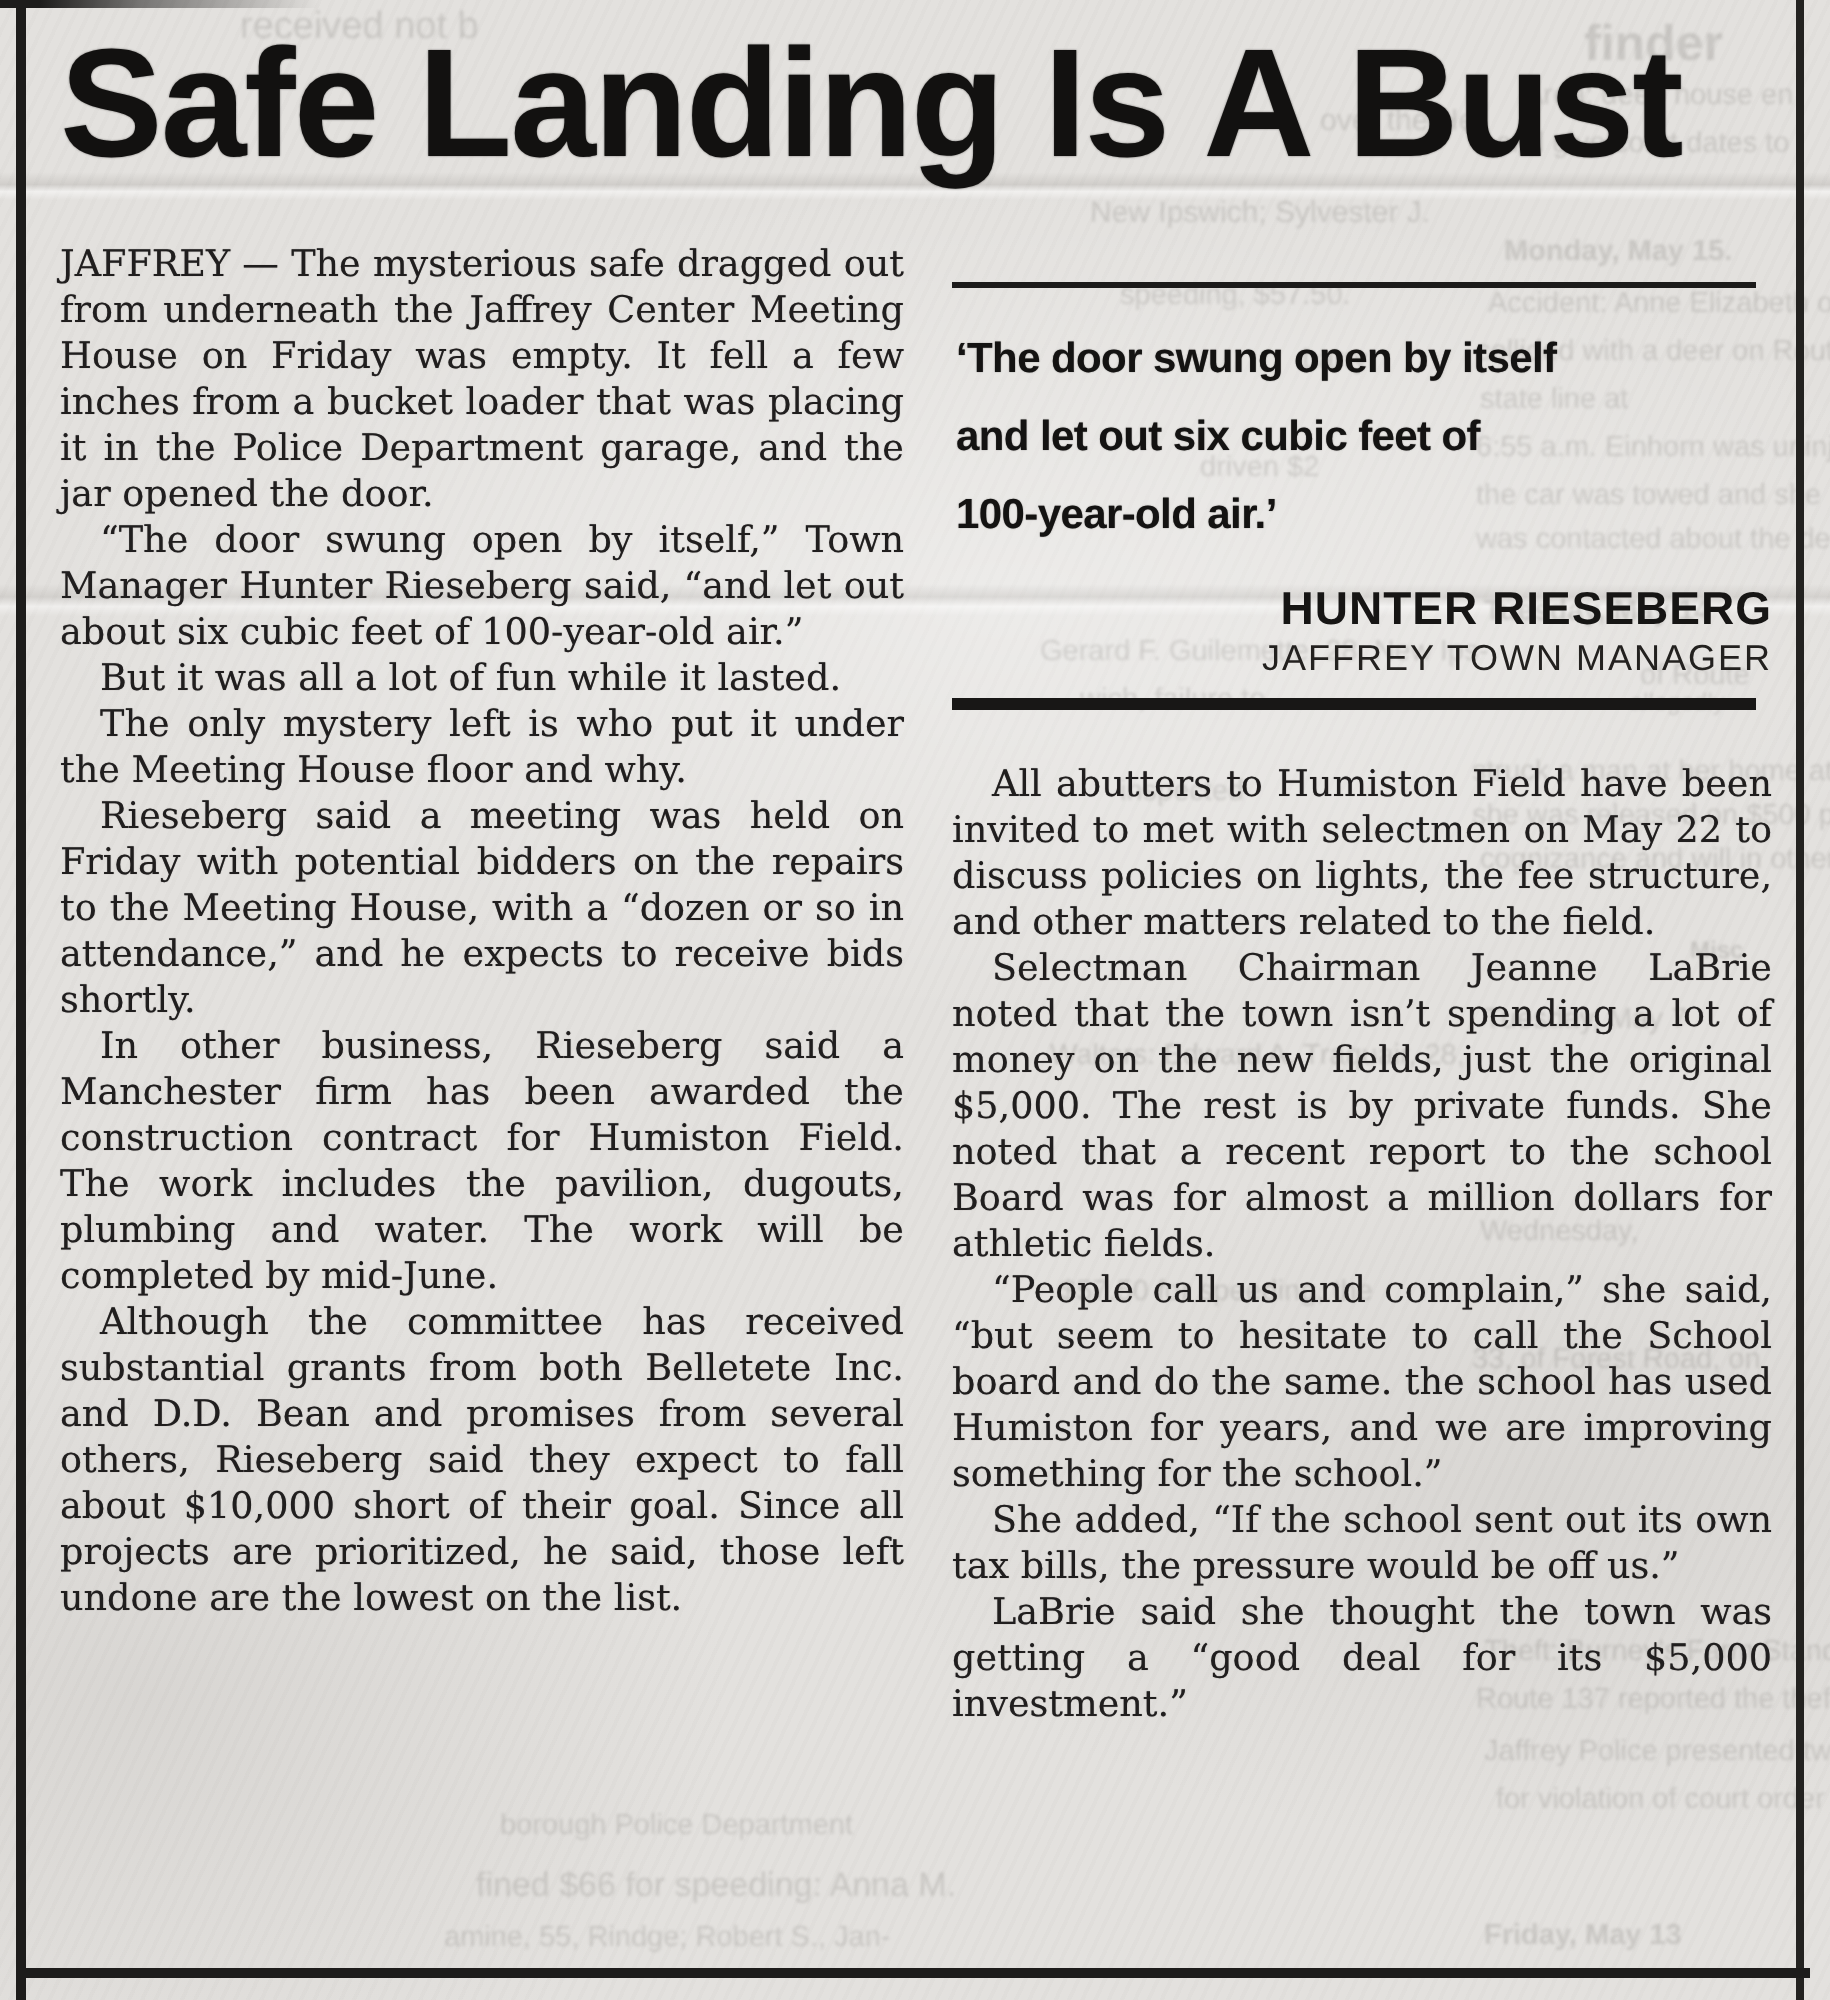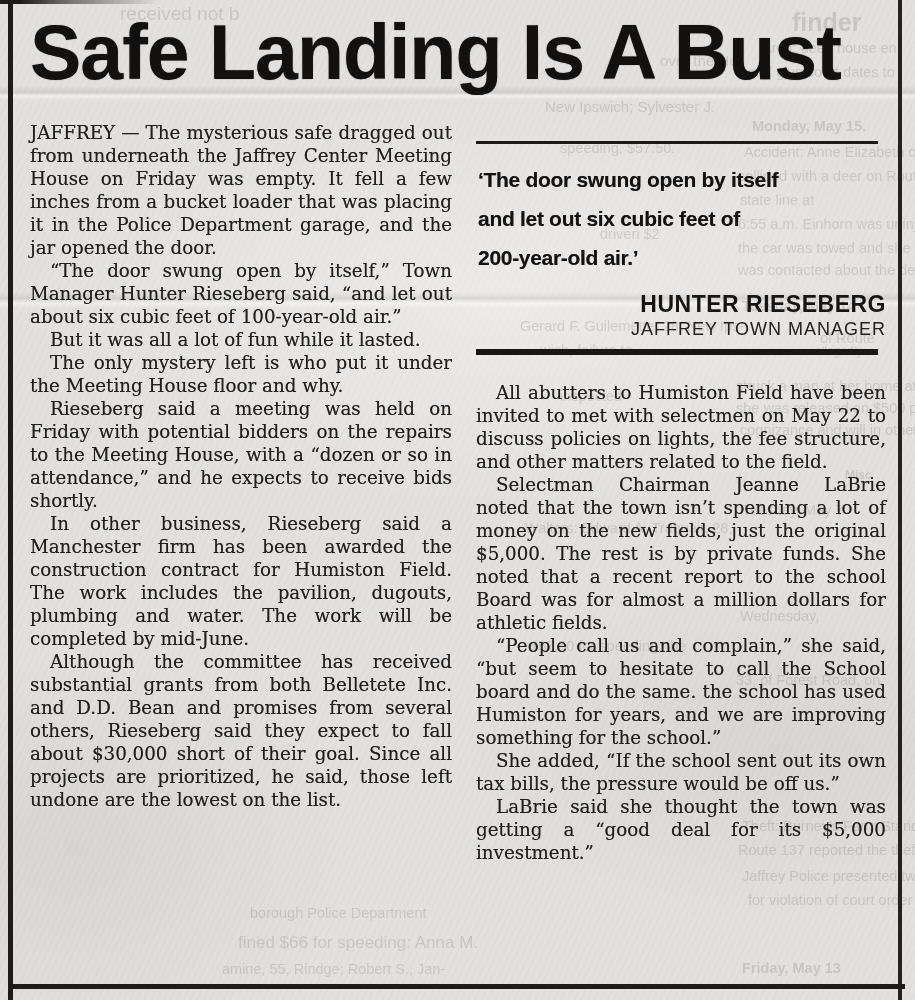--- a/index.html
+++ b/index.html
@@ -139,30 +139,30 @@
 
     <div class="columns">
 
       <div class="col-left">
           <p class="body-p">JAFFREY — The mysterious safe dragged out from underneath the Jaffrey Center Meeting House on Friday was empty. It fell a few inches from a bucket loader that was placing it in the Police Department garage, and the jar opened the door.</p>
           <p class="body-p">“The door swung open by itself,” Town Manager Hunter Rieseberg said, “and let out about six cubic feet of 100-year-old air.”</p>
           <p class="body-p">But it was all a lot of fun while it lasted.</p>
           <p class="body-p">The only mystery left is who put it under the Meeting House floor and why.</p>
           <p class="body-p">Rieseberg said a meeting was held on Friday with potential bidders on the repairs to the Meeting House, with a “dozen or so in attendance,” and he expects to receive bids shortly.</p>
           <p class="body-p">In other business, Rieseberg said a Manchester firm has been awarded the construction contract for Humiston Field. The work includes the pavilion, dugouts, plumbing and water. The work will be completed by mid-June.</p>
-          <p class="body-p">Although the committee has received substantial grants from both Belletete Inc. and D.D. Bean and promises from several others, Rieseberg said they expect to fall about $30,000 short of their goal. Since all projects are prioritized, he said, those left undone are the lowest on the list.</p>
+          <p class="body-p">Although the committee has received substantial grants from both Belletete Inc. and D.D. Bean and promises from several others, Rieseberg said they expect to fall about $10,000 short of their goal. Since all projects are prioritized, he said, those left undone are the lowest on the list.</p>
         </div>
 
       <div class="col-right">
         <div class="pq-rule-top"></div>
 
         <div class="pullquote">
             <p class="pq-line">‘The door swung open by itself</p>
             <p class="pq-line">and let out six cubic feet of</p>
-            <p class="pq-line">200-year-old air.’</p>
+            <p class="pq-line">100-year-old air.’</p>
           </div>
 
         <div class="attr-name">HUNTER RIESEBERG</div>
         <div class="attr-title">JAFFREY TOWN MANAGER</div>
 
         <div class="pq-rule-bottom"></div>
 
         <div class="col-right-body">
             <p class="body-p">All abutters to Humiston Field have been invited to met with selectmen on May 22 to discuss policies on lights, the fee structure, and other matters related to the field.</p>
             <p class="body-p">Selectman Chairman Jeanne LaBrie noted that the town isn’t spending a lot of money on the new fields, just the original $5,000. The rest is by private funds. She noted that a recent report to the school Board was for almost a million dollars for athletic fields.</p>

